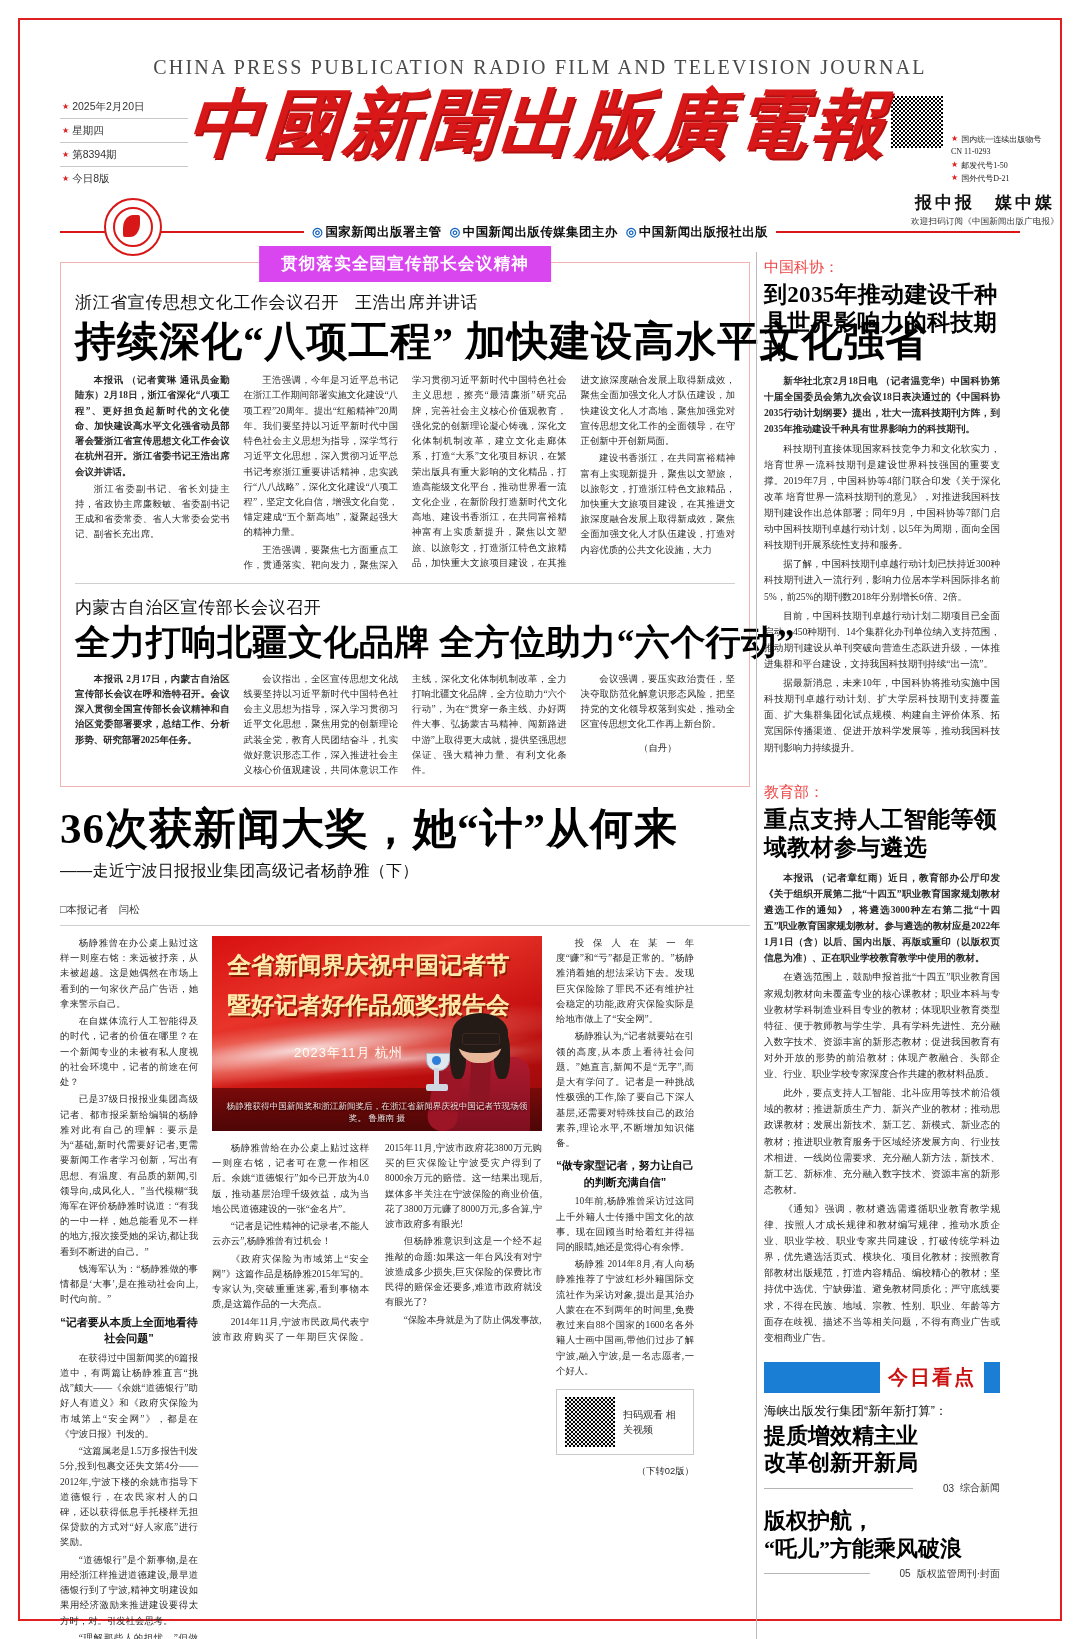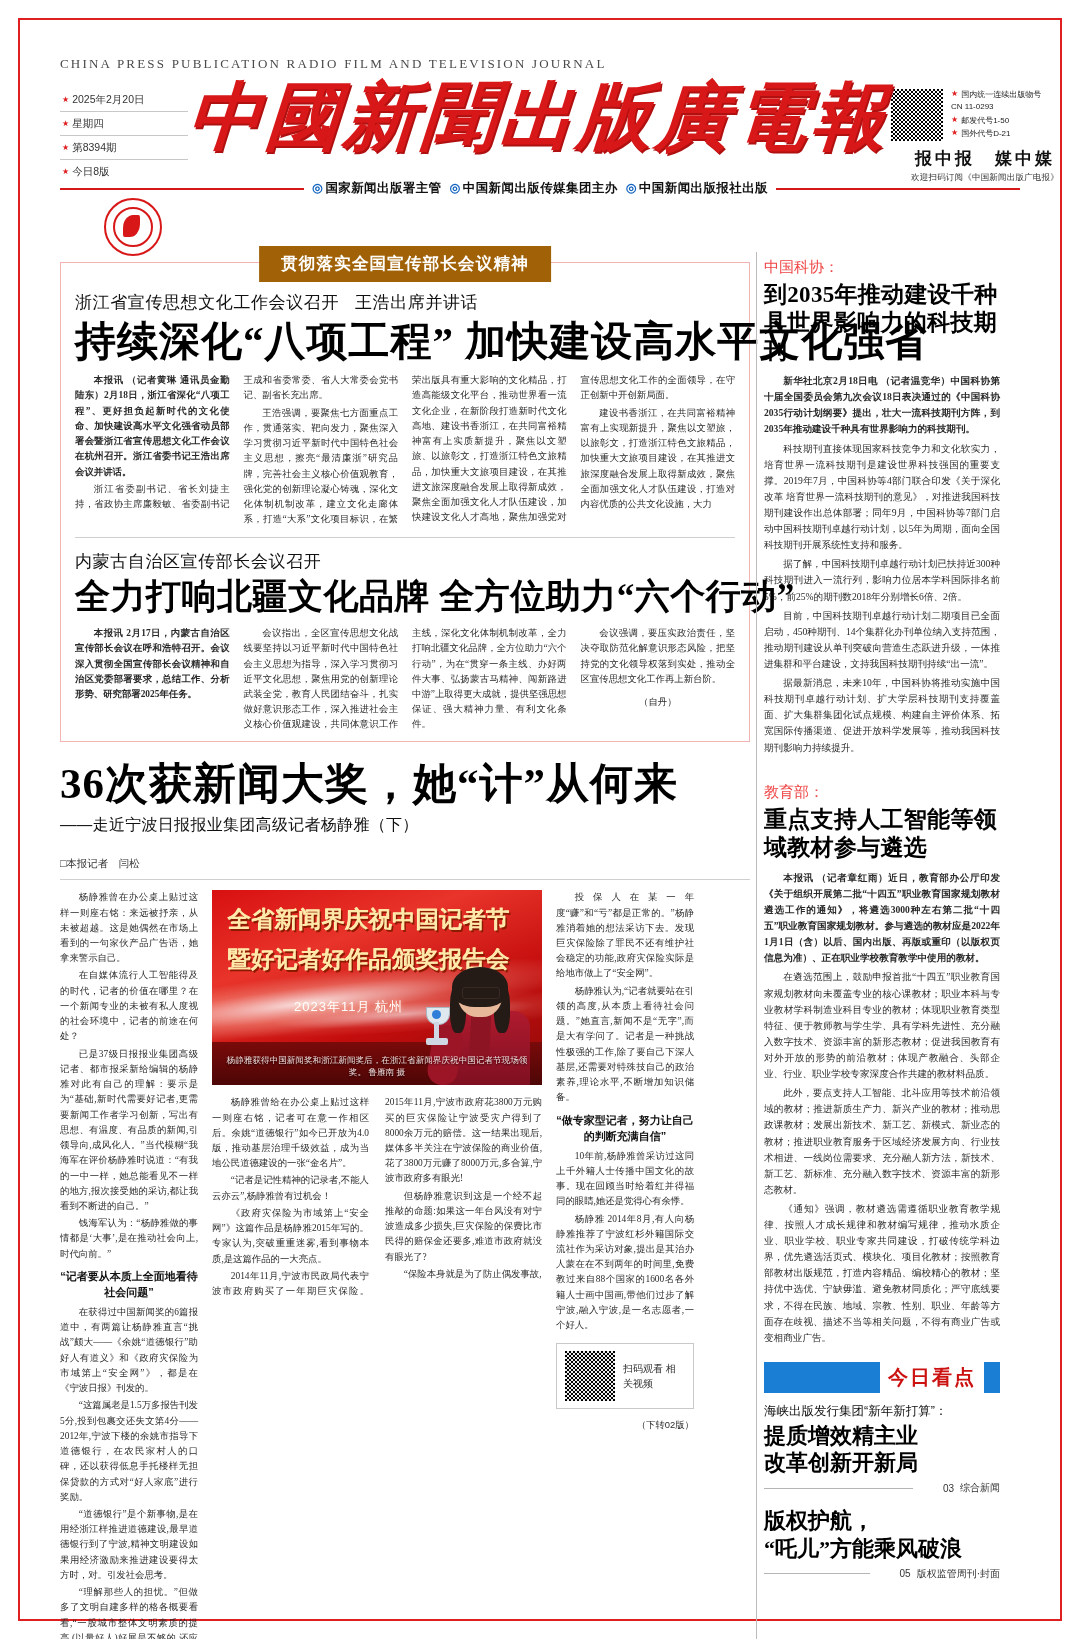--- a/index.html
+++ b/index.html
@@ -18,22 +18,22 @@
     border:2px solid #e02020;box-sizing:border-box;
   }
   .inner{
     position:absolute;left:36px;top:36px;width:1008px;height:1567px;
     box-sizing:border-box;padding:10px 24px;
   }
 
   
   .masthead{position:relative;height:200px;}
   .eng-title{
-    font-family:"Liberation Serif",serif;
-    font-size:13px;letter-spacing:2.2px;color:#4a4a4a;font-weight:400;
+    text-align:center;font-family:"Liberation Serif",serif;
+    font-size:20px;letter-spacing:2.2px;color:#4a4a4a;font-weight:400;
     padding-top:10px;
   }
   .mast-row{display:flex;align-items:flex-start;margin-top:2px;}
   .datebox{width:128px;flex:0 0 128px;padding-top:14px;}
   .datebox .dline{
     font-family:"Liberation Sans",sans-serif;font-size:10.5px;color:#333;
     padding:5px 2px 4px 2px;border-bottom:1px solid #c8c8c8;white-space:nowrap;
   }
   .datebox .dline:last-child{border-bottom:none;}
   .star{color:#e02020;font-size:8px;vertical-align:1px;margin-right:3px;}
@@ -49,21 +49,21 @@
   .qrbox{width:190px;flex:0 0 190px;padding-top:14px;}
   .qr-top{display:flex;align-items:flex-start;gap:7px;}
   .qr{
     width:52px;height:52px;flex:0 0 52px;
     background:
       repeating-linear-gradient(90deg,#000 0 2px,#fff 2px 4px),
       repeating-linear-gradient(0deg,#000 0 2px,#fff 2px 4px);
     background-blend-mode:difference;
     border:1px solid #fff;
   }
-  .qr-lines{font-family:Liberation Sans, sans-serif;font-size:8px;line-height:1.55;color:#222;}
+  .qr-lines{font-family:Liberation Serif, serif;font-size:8px;line-height:1.55;color:#222;margin-top:38px;}
   .qr-lines div{white-space:nowrap;}
   .qr-sub{margin-top:5px;text-align:center;}
   .qr-sub .b1{font-family:"Liberation Sans",sans-serif;font-size:17px;font-weight:700;letter-spacing:3px;color:#111;}
   .qr-sub .b2{font-size:8.5px;color:#333;margin-top:2px;letter-spacing:.2px;}
 
   .org-row{
     display:flex;align-items:center;gap:8px;margin-top:-4px;
   }
   .org-rule{flex:1;height:2px;background:#d81818;}
   .org-text{
@@ -88,21 +88,21 @@
   .divider{width:14px;flex:0 0 14px;position:relative;}
   .divider:before{
     content:"";position:absolute;left:6px;top:0;bottom:0;width:1px;background:#bbb;
   }
   .rightcol{width:236px;flex:0 0 236px;}
 
   
   .pkg{border:1.4px solid #f3b3b3;padding:16px 14px 8px 14px;position:relative;margin-top:10px;}
   .pkg-banner{
     position:absolute;left:50%;top:-17px;transform:translateX(-50%);
-    background:#a16207;color:#fff;font-family:"Liberation Sans",sans-serif;
+    background:#d946ef;color:#fff;font-family:"Liberation Sans",sans-serif;
     font-size:16.5px;font-weight:700;letter-spacing:1.2px;
     padding:7px 22px;white-space:nowrap;
   }
   .kicker{
     font-family:"Liberation Sans",sans-serif;font-size:17px;color:#111;
     margin:12px 0 4px 0;letter-spacing:.6px;
   }
   .kicker .sp{display:inline-block;width:16px;}
   .head-1{
     font-family:"Liberation Serif",serif;font-weight:700;
@@ -282,20 +282,21 @@
         <div class="pkg">
           <div class="pkg-banner">贯彻落实全国宣传部长会议精神</div>
 
           <div class="kicker">
             <span>浙江省宣传思想文化工作会议召开</span><span class="sp"></span><span>王浩出席并讲话</span>
           </div>
           <div class="head-1">持续深化“八项工程” 加快建设高水平文化强省</div>
           <div class="cols4">
             <p class="bodytext lead">本报讯 （记者黄琳 通讯员金勤 陆东）2月18日，浙江省深化“八项工程”、更好担负起新时代的文化使命、加快建设高水平文化强省动员部署会暨浙江省宣传思想文化工作会议在杭州召开。浙江省委书记王浩出席会议并讲话。</p>
             <p class="bodytext">浙江省委副书记、省长刘捷主持，省政协主席廉毅敏、省委副书记王成和省委常委、省人大常委会党书记、副省长充出席。</p>
+            <p class="bodytext">王浩强调，今年是习近平总书记在浙江工作期间部署实施文化建设“八项工程”20周年。提出“红船精神”20周年。我们要坚持以习近平新时代中国特色社会主义思想为指导，深学笃行习近平文化思想，深入贯彻习近平总书记考察浙江重要讲话精神，忠实践行“八八战略”，深化文化建设“八项工程”，坚定文化自信，增强文化自觉，锚定建成“五个新高地”，凝聚起强大的精神力量。</p>
             <p class="bodytext">王浩强调，要聚焦七方面重点工作，贯通落实、靶向发力，聚焦深入学习贯彻习近平新时代中国特色社会主义思想，擦亮“最清廉浙”研究品牌，完善社会主义核心价值观教育，强化党的创新理论凝心铸魂，深化文化体制机制改革，建立文化走廊体系，打造“大系”文化项目标识，在繁荣出版具有重大影响的文化精品，打造高能级文化平台，推动世界看一流文化企业，在新阶段打造新时代文化高地、建设书香浙江，在共同富裕精神富有上实质新提升，聚焦以文塑旅、以旅彰文，打造浙江特色文旅精品，加快重大文旅项目建设，在其推进文旅深度融合发展上取得新成效，聚焦全面加强文化人才队伍建设，加快建设文化人才高地，聚焦加强党对宣传思想文化工作的全面领导，在守正创新中开创新局面。</p>
             <p class="bodytext">建设书香浙江，在共同富裕精神富有上实现新提升，聚焦以文塑旅，以旅彰文，打造浙江特色文旅精品，加快重大文旅项目建设，在其推进文旅深度融合发展上取得新成效，聚焦全面加强文化人才队伍建设，打造对内容优质的公共文化设施，大力</p>
           </div>
 
           <div class="rule-thin"></div>
 
           <div class="kicker">内蒙古自治区宣传部长会议召开</div>
           <div class="head-2">全力打响北疆文化品牌 全方位助力“六个行动”</div>
           <div class="cols4">
             <p class="bodytext lead">本报讯 2月17日，内蒙古自治区宣传部长会议在呼和浩特召开。会议深入贯彻全国宣传部长会议精神和自治区党委部署要求，总结工作、分析形势、研究部署2025年任务。</p>

